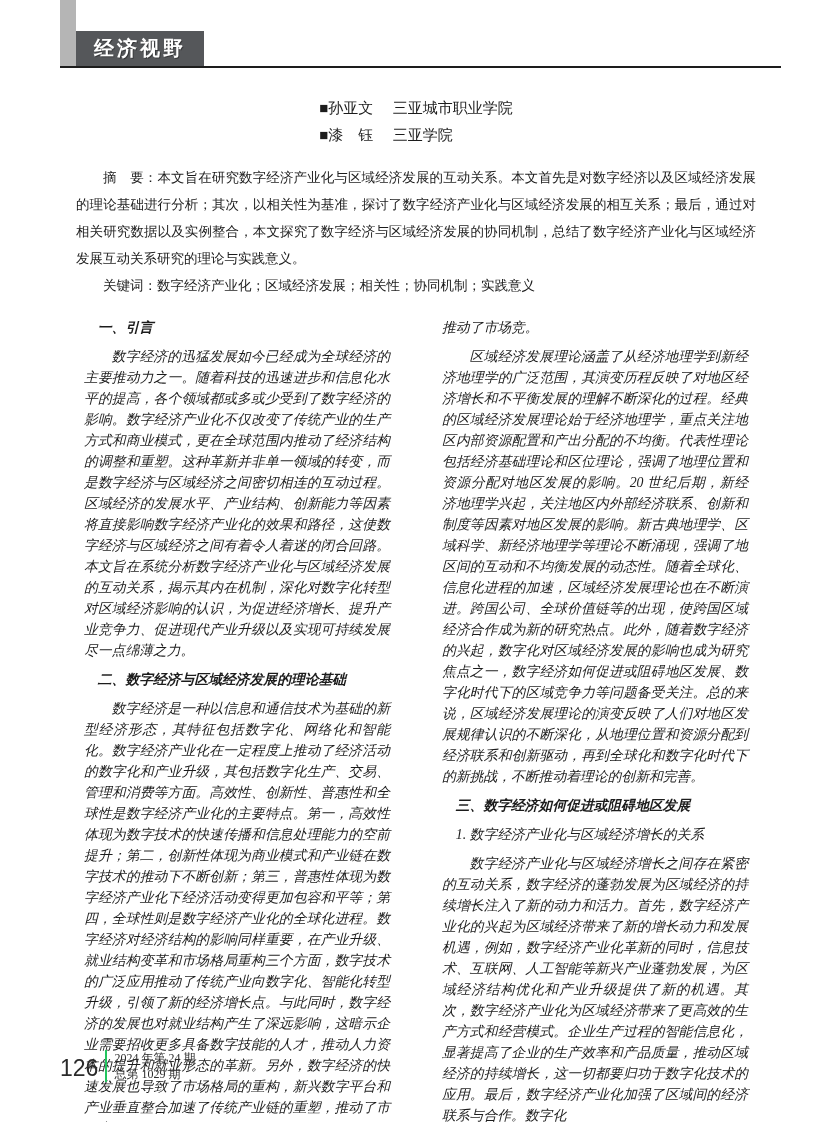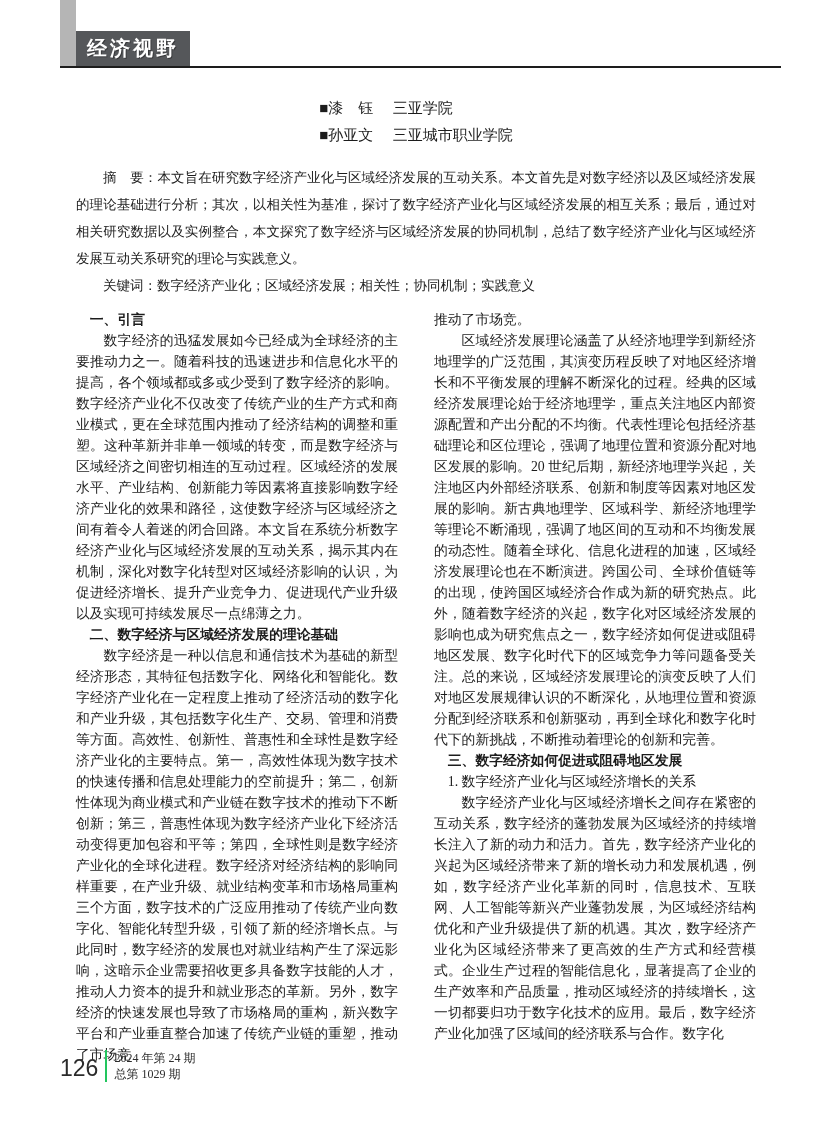--- a/index.html
+++ b/index.html
@@ -9,21 +9,21 @@
     font-family:"Liberation Serif", serif;
     color:var(--text, #1c1c1c);
     position:relative;
     overflow:hidden;
   }
   .corner-bar {
     position:absolute; left:60px; top:0; width:16px; height:66px;
     background:var(--bar, #b5b5b5);
   }
   .badge {
-    position:absolute; left:76px; top:31px; width:114px; height:35px;
+    position:absolute; left:76px; top:31px; width:128px; height:35px;
     background:var(--badge, #55575a);
     color:#ffffff;
     font-family:"Liberation Sans", sans-serif;
     font-weight:bold; font-size:20px; letter-spacing:3px;
     display:flex; align-items:center; justify-content:center;
     text-shadow:1px 1px 0 rgba(0,0,0,0.35);
   }
   .rule {
     position:absolute; left:60px; top:66px; width:721px; height:2px;
     background:var(--rule, #1d1d1d);
@@ -49,21 +49,21 @@
   .block-label {
     font-weight:normal;
     font-family:"Liberation Sans", sans-serif;
   }
   .cols { display:flex; gap:36px; margin-top:10px; }
   .col {
     width:322px;
     font-size:13.8px; line-height:21px;
     text-align:justify;
   }
-  .col p { margin:0; }
+  .col p { margin:8px;font-style:italic; }
   .sec-heading {
     font-weight:bold;
     font-family:"Liberation Sans", sans-serif;
     text-indent:1em;
   }
   .sub-heading { text-indent:1em; }
   .para { text-indent:2em; }
   .para-cont { text-indent:0; }
   .footer {
     position:absolute; left:60px; top:1050px;
@@ -87,24 +87,24 @@
   <span>经济视野</span>
 </div>
 <div class="rule"></div>
 
 <div class="content">
 
 
   <div class="authors">
     <div class="authors-inner">
       <div class="author-row">
-        <span>■</span><span class="author-name">漆　钰</span><span class="author-aff">三亚学院</span>
+        <span>■</span><span class="author-name">孙亚文</span><span class="author-aff">三亚城市职业学院</span>
       </div>
       <div class="author-row">
-        <span>■</span><span class="author-name">孙亚文</span><span class="author-aff">三亚城市职业学院</span>
+        <span>■</span><span class="author-name">漆　钰</span><span class="author-aff">三亚学院</span>
       </div>
     </div>
   </div>
 
   <p class="abstract"><span class="block-label">摘　要：</span><span>本文旨在研究数字经济产业化与区域经济发展的互动关系。本文首先是对数字经济以及区域经济发展的理论基础进行分析；其次，以相关性为基准，探讨了数字经济产业化与区域经济发展的相互关系；最后，通过对相关研究数据以及实例整合，本文探究了数字经济与区域经济发展的协同机制，总结了数字经济产业化与区域经济发展互动关系研究的理论与实践意义。</span></p>
 
   <p class="keywords"><span class="block-label">关键词：</span><span>数字经济产业化；区域经济发展；相关性；协同机制；实践意义</span></p>
 
   <div class="cols">
     <div class="col">

